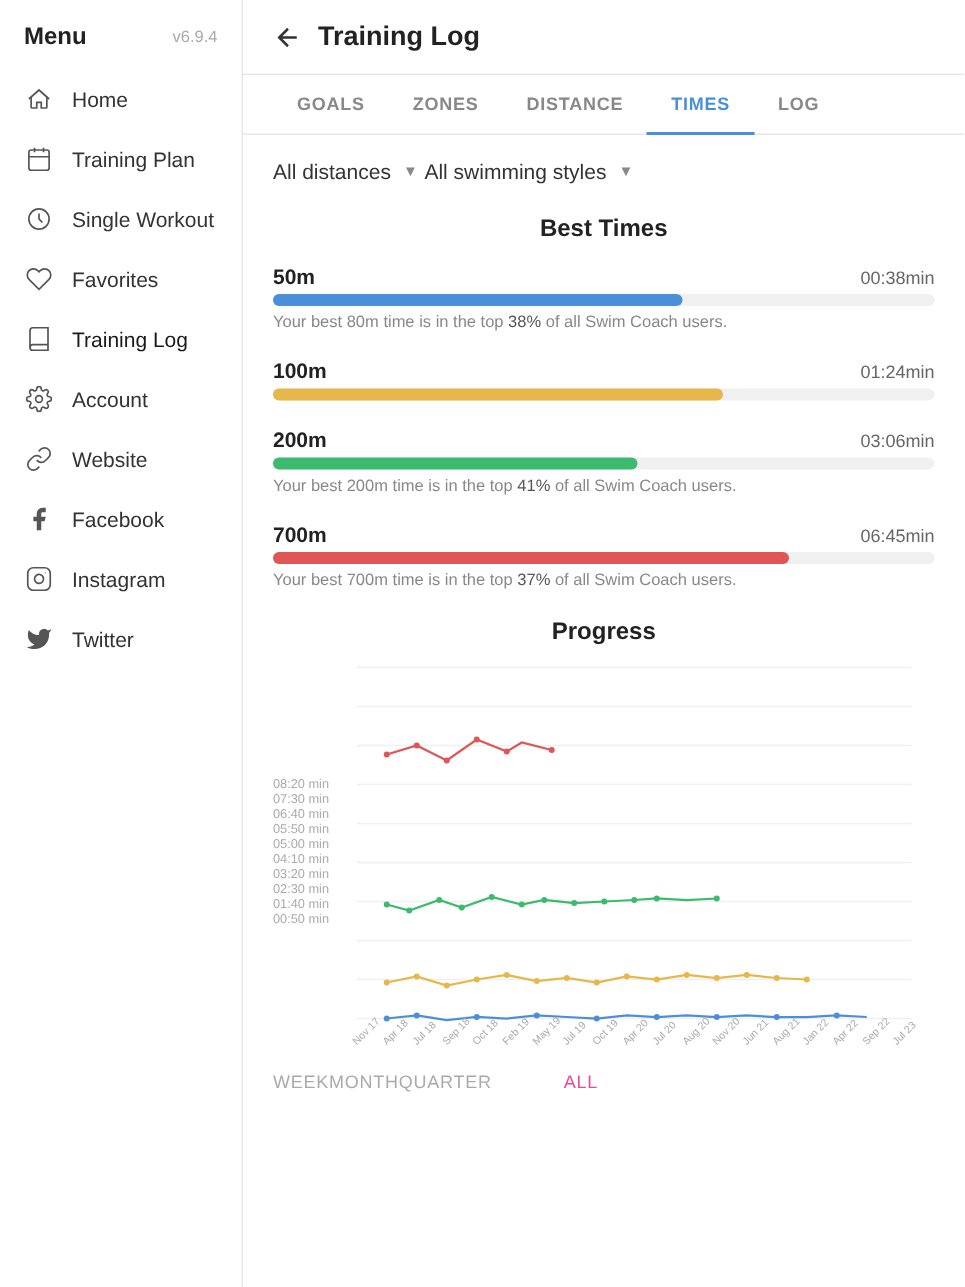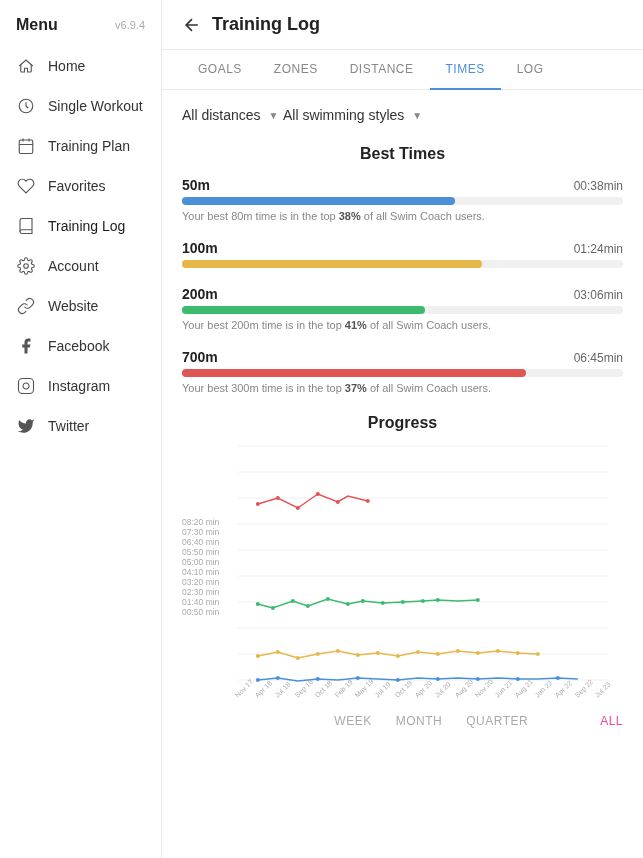--- a/index.html
+++ b/index.html
@@ -18,47 +18,47 @@
     
     .main { flex: 1; display: flex; flex-direction: column; overflow: hidden; }
 
     
     .main-header { display: flex; align-items: center; gap: 10px; padding: 14px 20px; border-bottom: 1px solid #e8e8e8; }
     .back-btn { cursor: pointer; color: #333; display: flex; align-items: center; }
     .main-title { font-size: 18px; font-weight: 600; color: #222; }
 
     
     .tabs { display: flex; border-bottom: 1px solid #e8e8e8; padding: 0 20px; }
-    .tab { padding: 12px 16px; font-size: 12px; color: #888; cursor: pointer; letter-spacing: 0.5px; text-transform: uppercase; font-weight: 400; border-bottom: 2px solid transparent; margin-bottom: -1px; }
+    .tab { padding: 12px 16px; font-size: 12px; color: #888; cursor: pointer; letter-spacing: 0.5px; text-transform: uppercase; font-weight: 700; border-bottom: 2px solid transparent; margin-bottom: -1px; }
     .tab.active { color: #4a90d9; border-bottom: 2px solid #4a90d9; }
 
     
     .content { padding: 16px 20px; overflow-y: auto; flex: 1; }
 
     
     .filter-btn { display: inline-flex; align-items: center; gap: 8px; font-size: 14px; color: #333; cursor: pointer; margin-bottom: 10px; }
     .filter-btn .arrow { font-size: 10px; color: #888; }
 
     
     .section-title { font-size: 16px; font-weight: 600; text-align: center; margin: 12px 0 14px 0; color: #222; }
 
     .time-row { margin-bottom: 18px; }
     .time-row-header { display: flex; justify-content: space-between; align-items: baseline; margin-bottom: 4px; }
     .time-label { font-size: 14px; font-weight: 600; color: #222; }
     .time-value { font-size: 12px; color: #666; }
     .progress-bar-bg { height: 8px; background: #f0f0f0; border-radius: 4px; margin-bottom: 5px; }
     .progress-bar-fill { height: 8px; border-radius: 4px; }
     .time-desc { font-size: 11px; color: #888; }
-    .time-desc strong { color: #555; font-weight: 700; text-align: center; }
+    .time-desc strong { color: #555; font-weight: 400; text-align: center; }
 
     
     .progress-section { margin-top: 20px; }
 
     
-    .period-btns { display: flex; justify-content: flex-end; gap: 24px; margin-top: 8px; }
+    .period-btns { display: flex; justify-content: flex-start; margin-top: 8px; }
     .period-btn { font-size: 12px; color: #aaa; cursor: pointer; font-weight: 500; letter-spacing: 0.5px; }
     .period-btn.active { color: #ec4899; margin-left: 48px; }
   </style>
 </head>
 <body>
 
 <div class="sidebar">
   <div class="sidebar-header">
     <span class="sidebar-title">Menu</span>
     <span class="sidebar-version">v6.9.4</span>
@@ -70,35 +70,35 @@
           <path d="M3 12L12 4l9 8"></path>
           <path d="M5 10v9a1 1 0 001 1h4v-5h4v5h4a1 1 0 001-1v-9"></path>
         </svg>
     </span>
     <span>Home</span>
   </div>
 
   <div class="sidebar-item">
     <span class="sidebar-icon">
       <svg viewBox="0 0 24 24">
+          <rect x="3" y="4" width="18" height="18" rx="2"></rect>
+          <path d="M16 2v4M8 2v4M3 10h18"></path>
+        </svg>
+    </span>
+    <span>Training Plan</span>
+  </div>
+
+  <div class="sidebar-item">
+    <span class="sidebar-icon">
+      <svg viewBox="0 0 24 24">
           <circle cx="12" cy="12" r="9"></circle>
           <path d="M12 7v5l3 3"></path>
         </svg>
     </span>
     <span>Single Workout</span>
-  </div>
-
-  <div class="sidebar-item">
-    <span class="sidebar-icon">
-      <svg viewBox="0 0 24 24">
-          <rect x="3" y="4" width="18" height="18" rx="2"></rect>
-          <path d="M16 2v4M8 2v4M3 10h18"></path>
-        </svg>
-    </span>
-    <span>Training Plan</span>
   </div>
 
   <div class="sidebar-item">
     <span class="sidebar-icon">
       <svg viewBox="0 0 24 24">
           <path d="M20.84 4.61a5.5 5.5 0 00-7.78 0L12 5.67l-1.06-1.06a5.5 5.5 0 00-7.78 7.78l1.06 1.06L12 21.23l7.78-7.78 1.06-1.06a5.5 5.5 0 000-7.78z"></path>
         </svg>
     </span>
     <span>Favorites</span>
   </div>
@@ -241,21 +241,21 @@
     
     <div class="time-row">
       <div class="time-row-header">
         <span class="time-label">700m</span>
         <span class="time-value">06:45min</span>
       </div>
       <div class="progress-bar-bg">
         <div class="progress-bar-fill" style="width:78%;background:#e05555;"></div>
       </div>
       <div class="time-desc">
-        <span>Your best 300m time is in the top </span><strong>37%</strong><span> of all Swim Coach users.</span>
+        <span>Your best 700m time is in the top </span><strong>37%</strong><span> of all Swim Coach users.</span>
       </div>
     </div>
 
     
     <div class="progress-section">
       <div class="section-title">Progress</div>
 
       <div style="display:flex;align-items:stretch;">
 
         <div style="display:flex;flex-direction:column;justify-content:center;padding-bottom:22px;padding-right:4px;">

